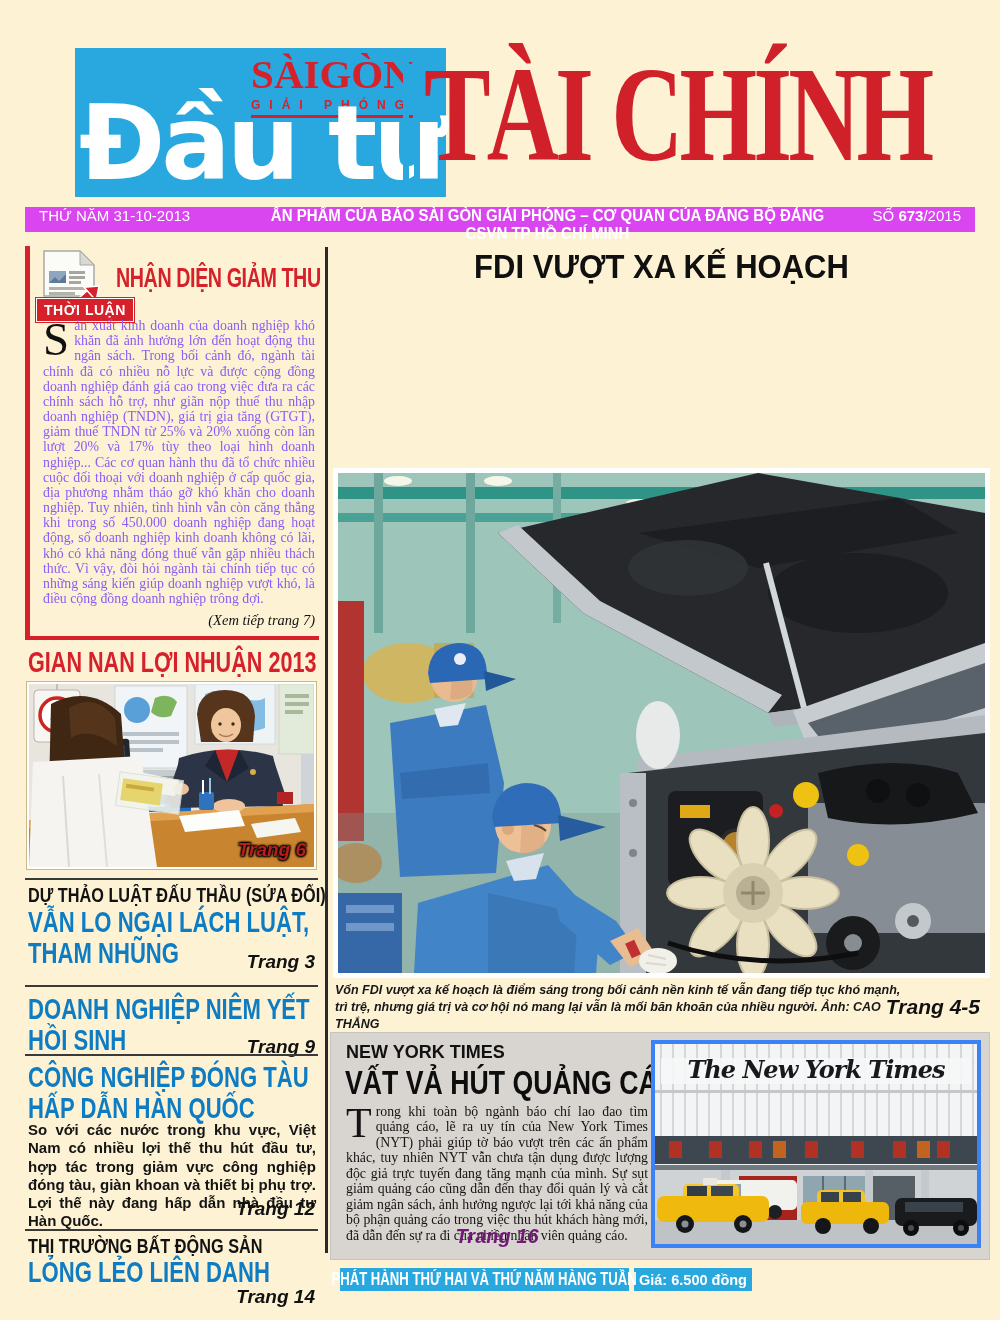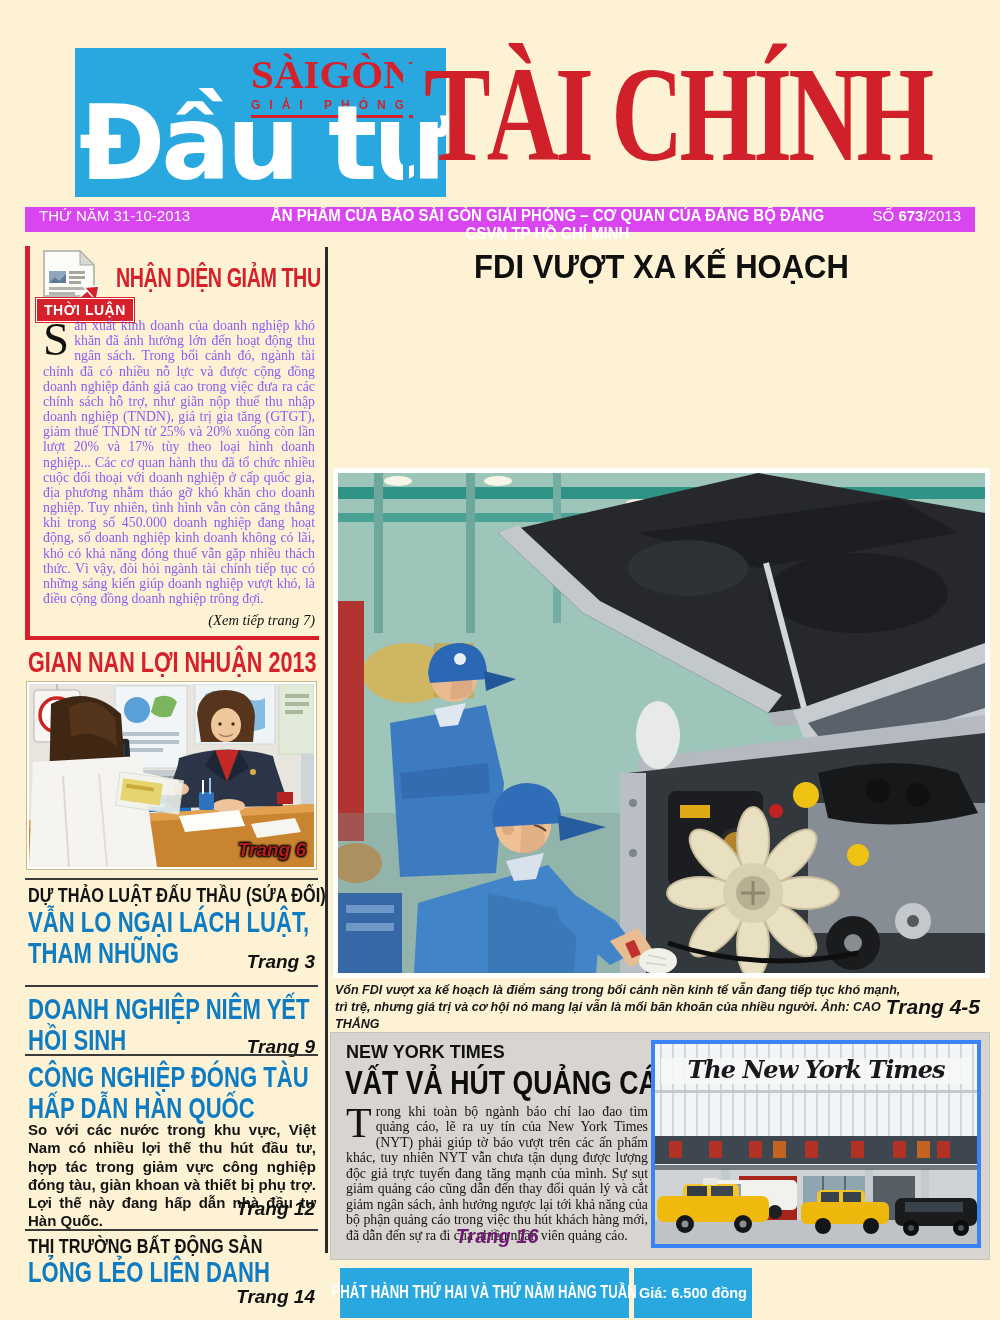--- a/index.html
+++ b/index.html
@@ -86,21 +86,21 @@
              white-space:nowrap;transform:scale(0.92,1.15);transform-origin:left top;}
   .nyt-body{position:absolute;left:16px;top:72px;width:302px;font-family:"Liberation Serif",serif;
             font-size:13.8px;line-height:1.12;color:#141414;text-align:justify;}
   .nyt-body::first-letter{font-size:42px;line-height:0.78;float:left;padding:3px 4px 0 0;}
   .nyt-page{position:absolute;left:16px;top:193px;width:302px;text-align:center;font-weight:bold;
             font-style:italic;font-size:20px;color:#701a75;}
   .nyt-photo{position:absolute;right:9px;top:8px;width:322px;height:200px;border:4px solid #3b82f6;}
   .nyt-photo svg{display:block;}
 
   
-  .footer{left:340px;top:1268px;width:618px;height:50px;display:flex;gap:5px;}
+  .footer{left:340px;top:1268px;width:618px;height:23px;display:flex;gap:5px;}
   .f-box{background:#29a8e0;color:#fff;display:flex;align-items:center;justify-content:center;}
   .f-box1{width:289px;font-weight:bold;font-size:16px;}
   .f-box1 span{transform:scale(0.82,1.1);white-space:nowrap;display:inline-block;}
   .f-box2{width:201px;font-size:17px;}
   .f-box3{width:118px;font-weight:bold;font-size:14.5px;}
 </style>
 </head>
 <body>
 
 <div id="page">
@@ -114,21 +114,21 @@
   </div>
   <div class="abs mast-bars">
       <div></div>
       <div></div>
     </div>
   <div class="abs taichinh">TÀI CHÍNH</div>
 
   <div class="abs date-bar">
     <div class="date-left">THỨ NĂM 31-10-2013</div>
     <div class="date-center">ẤN PHẨM CỦA BÁO SÀI GÒN GIẢI PHÓNG – CƠ QUAN CỦA ĐẢNG BỘ ĐẢNG CSVN TP HỒ CHÍ MINH</div>
-    <div class="date-right"><span>SỐ </span><b>673</b><span>/2013</span></div>
+    <div class="date-right"><span>SỐ </span><b>673</b><span>/2015</span></div>
   </div>
 
   <div class="abs v-rule"></div>
 
   <div class="abs left-col">
 
     <div class="tl-box">
       <div class="tl-header">
         <svg class="news-icon" width="66" height="58" viewBox="0 0 66 58">
           <path d="M6 3 h36 l14 14 v31 h-50 z" fill="#fbfbf8" stroke="#a9a9a4" stroke-width="1.5"></path>

